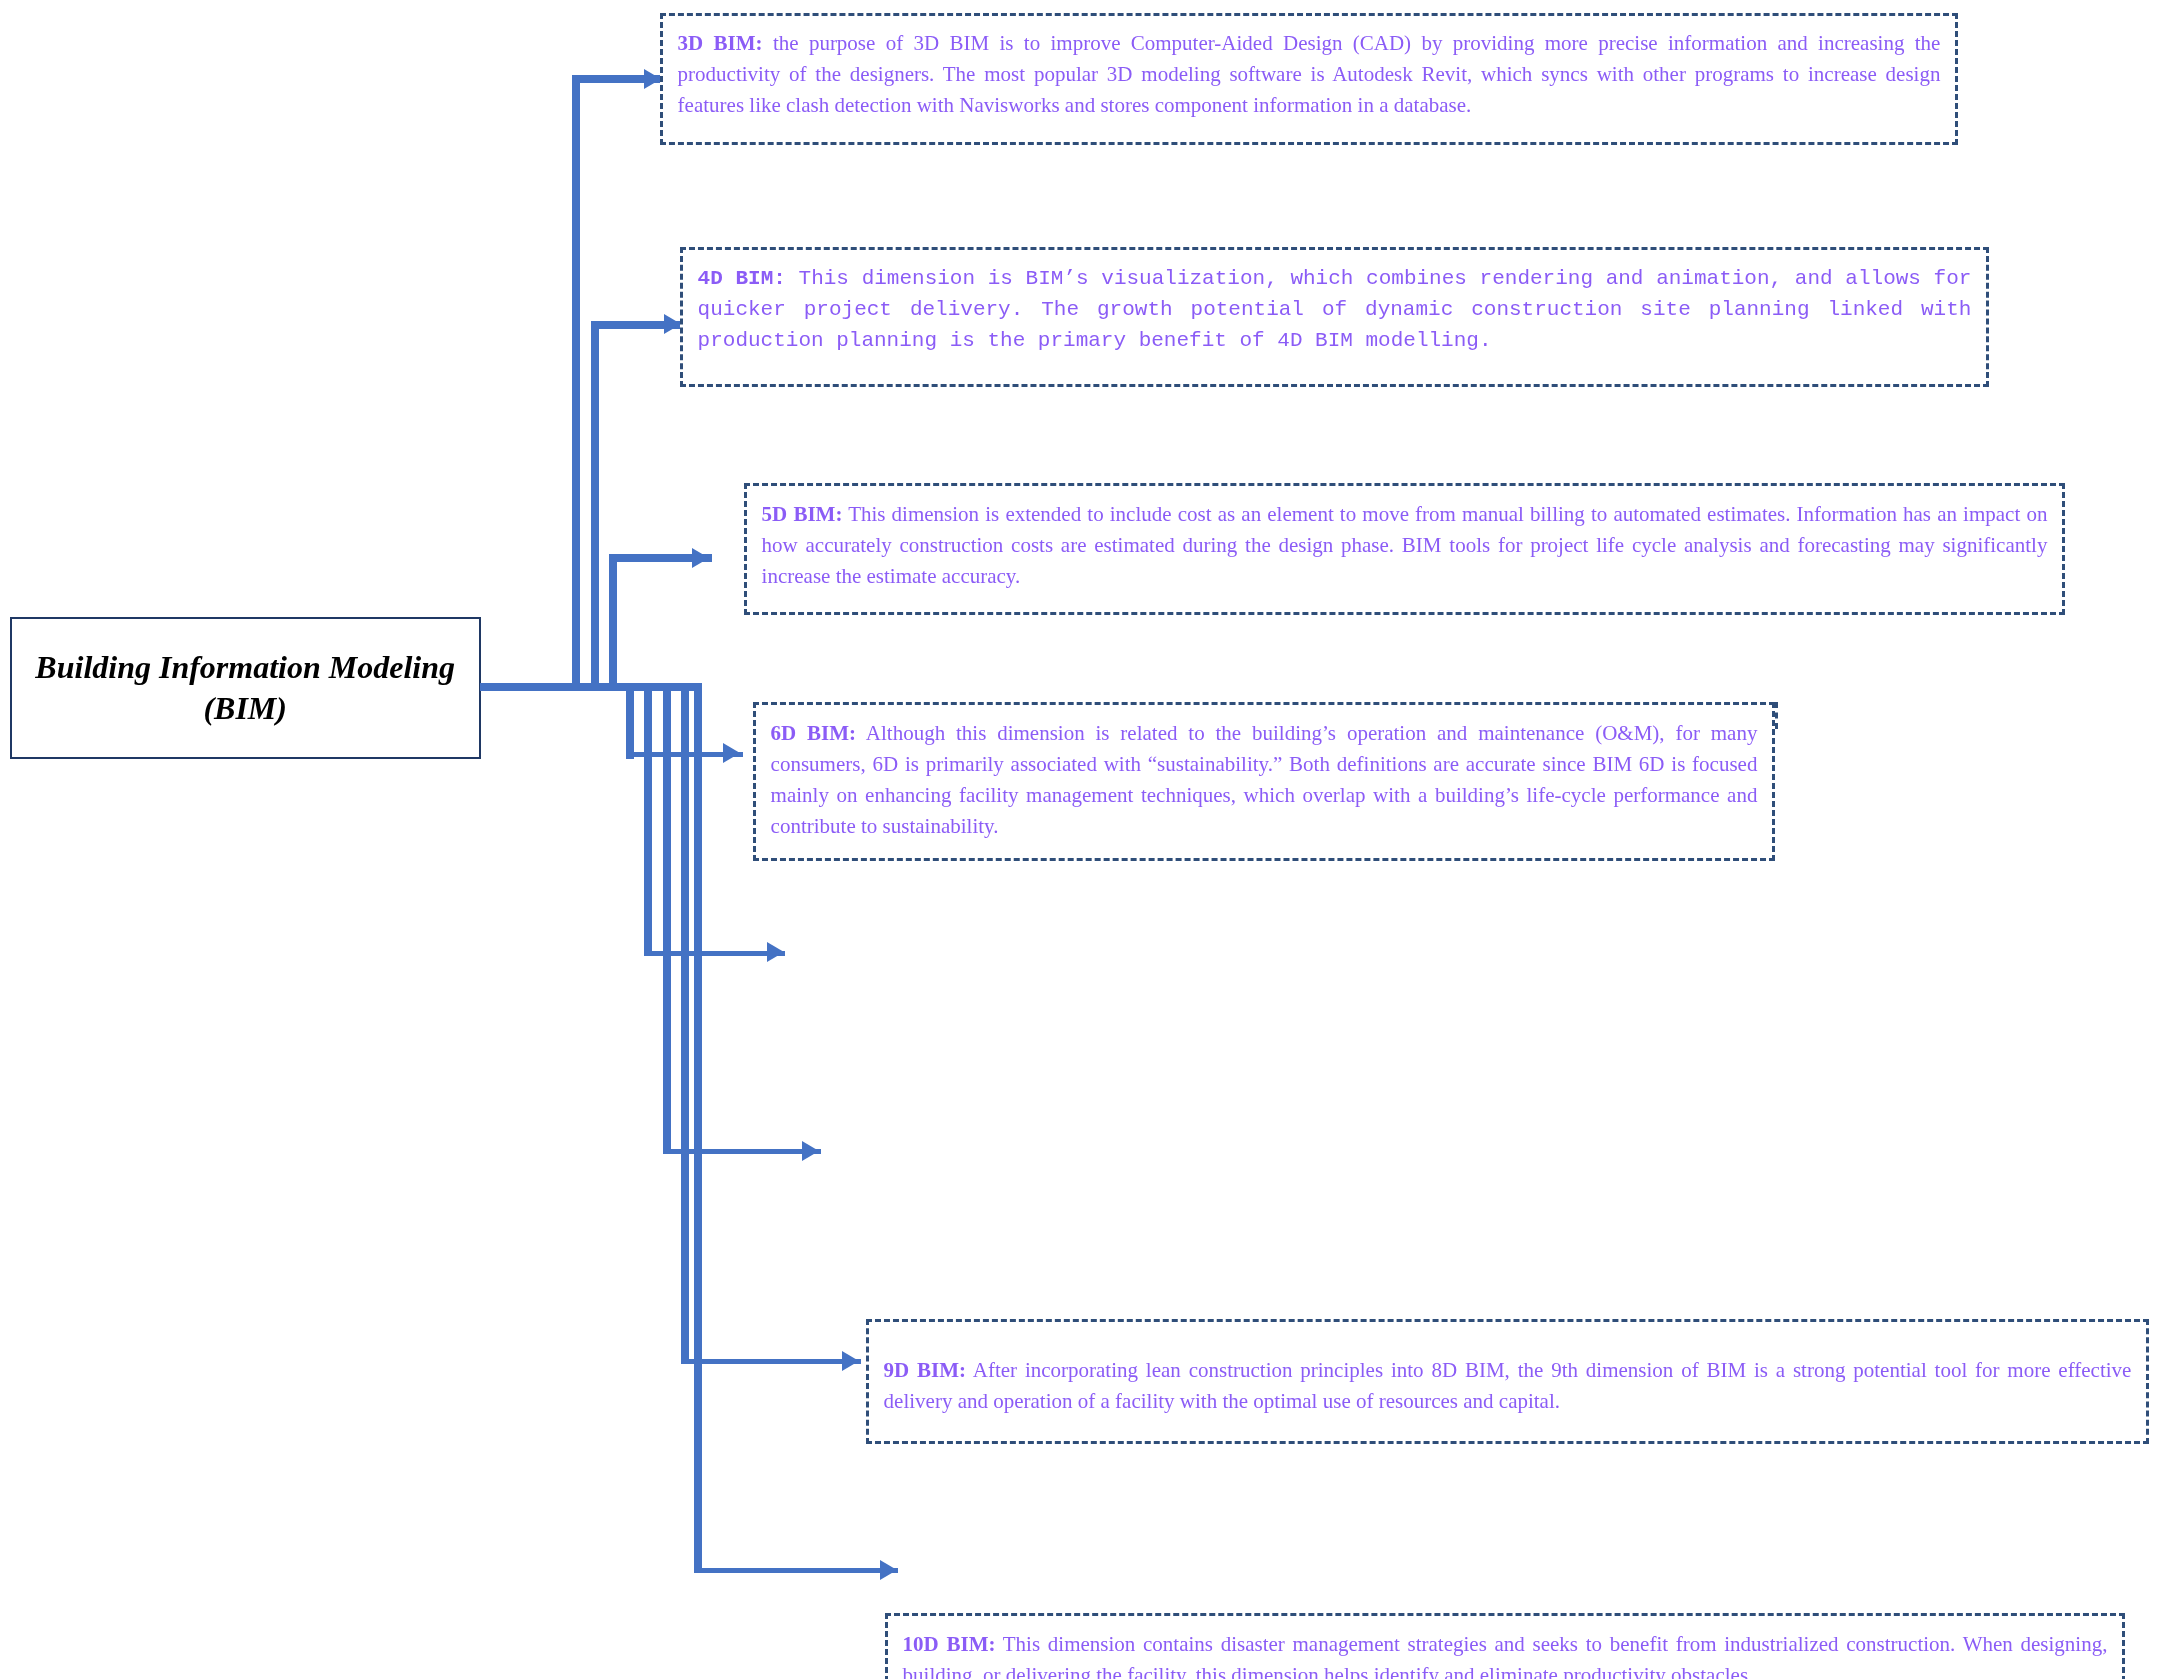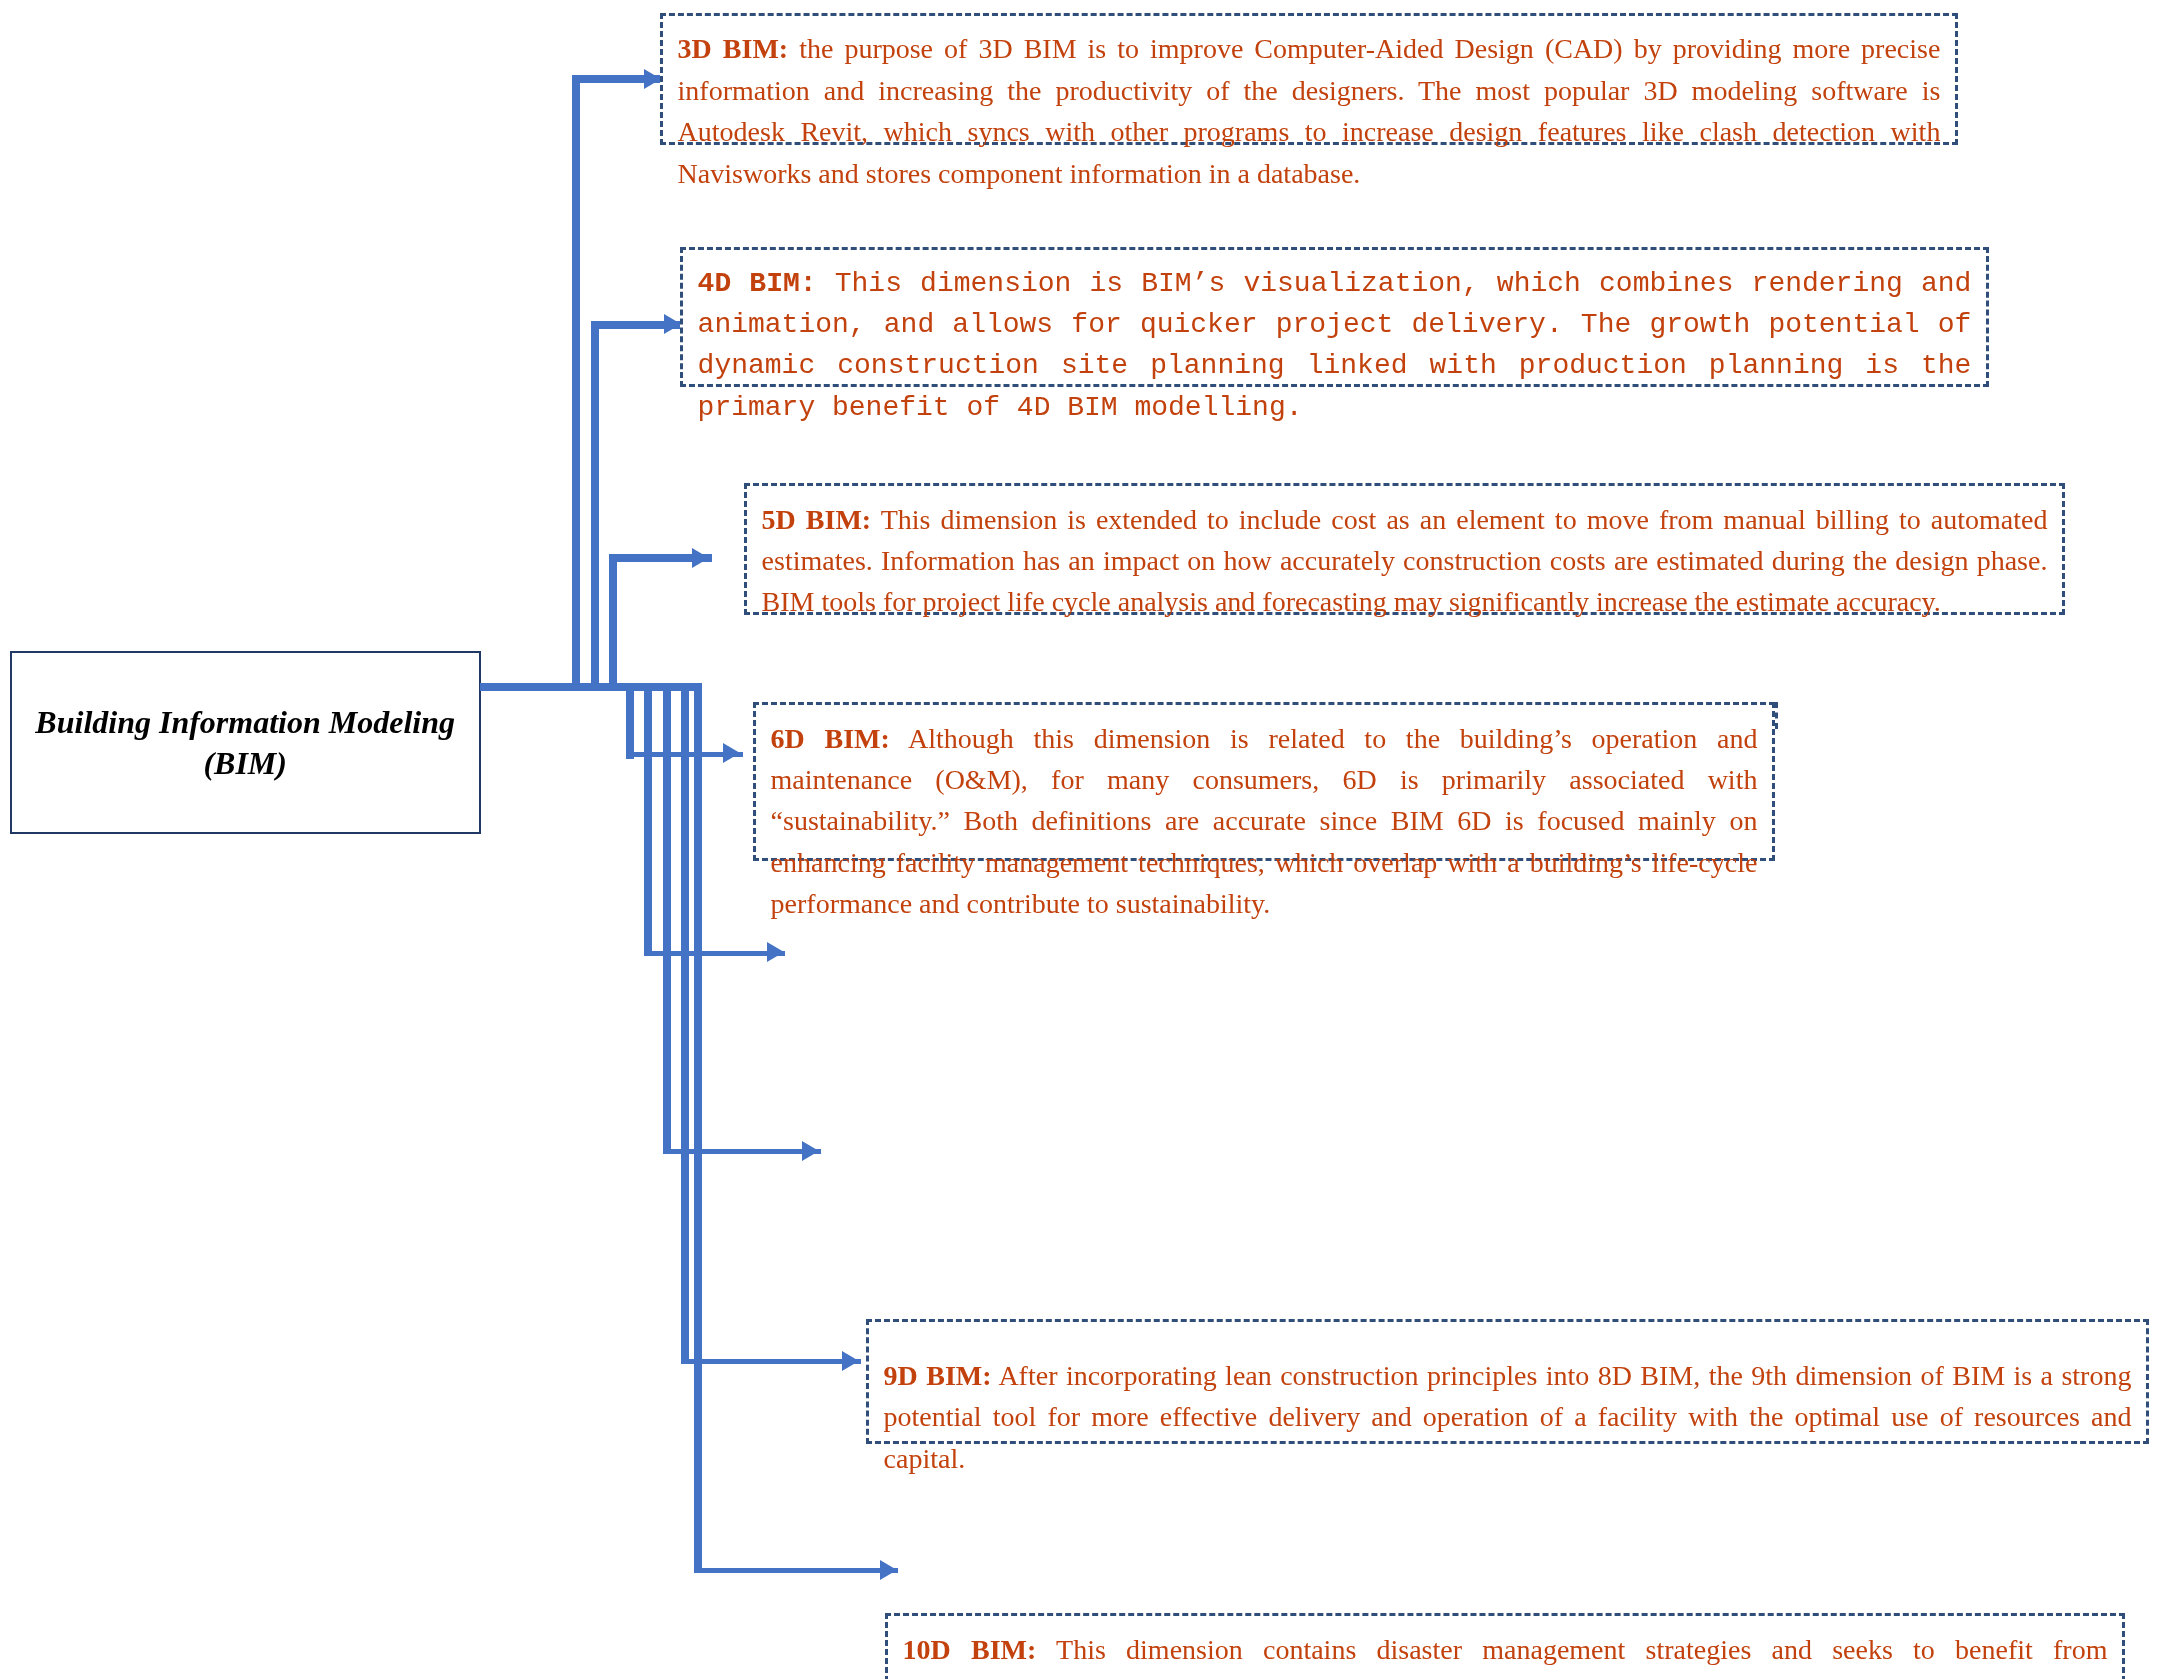--- a/index.html
+++ b/index.html
@@ -15,23 +15,23 @@
     width: 2183px;
     height: 1680px;
     background: #ffffff;
     overflow: hidden;
   }
 
   
   .root-node {
     position: absolute;
     left: 9.7px;
-    top: 651px;
+    top: 617px;
     width: 471px;
-    height: 183px;
+    height: 142px;
     border: 2.9px solid #1F3864;
     box-sizing: border-box;
     background: #ffffff;
     display: flex;
     align-items: center;
     justify-content: center;
   }
   .root-label {
     font-style: italic;
     font-weight: bold;
@@ -44,25 +44,25 @@
 
   
   .dim-box {
     position: absolute;
     box-sizing: border-box;
     border: 3.4px dashed #2F4E79;
     background: #ffffff;
     padding: 12.6px 14.6px 8.8px 14.6px;
   }
   .dim-text {
-    font-size: 28px;
+    font-size: 21px;
     line-height: 1.48;
     text-align: justify;
     text-align-last: left;
-    color: #c2410c;
+    color: #8b5cf6;
     hyphens: none;
   }
   .dim-text b {
     font-weight: bold;
   }
 
   
   .wire {
     position: absolute;
     background: #4472C4;

